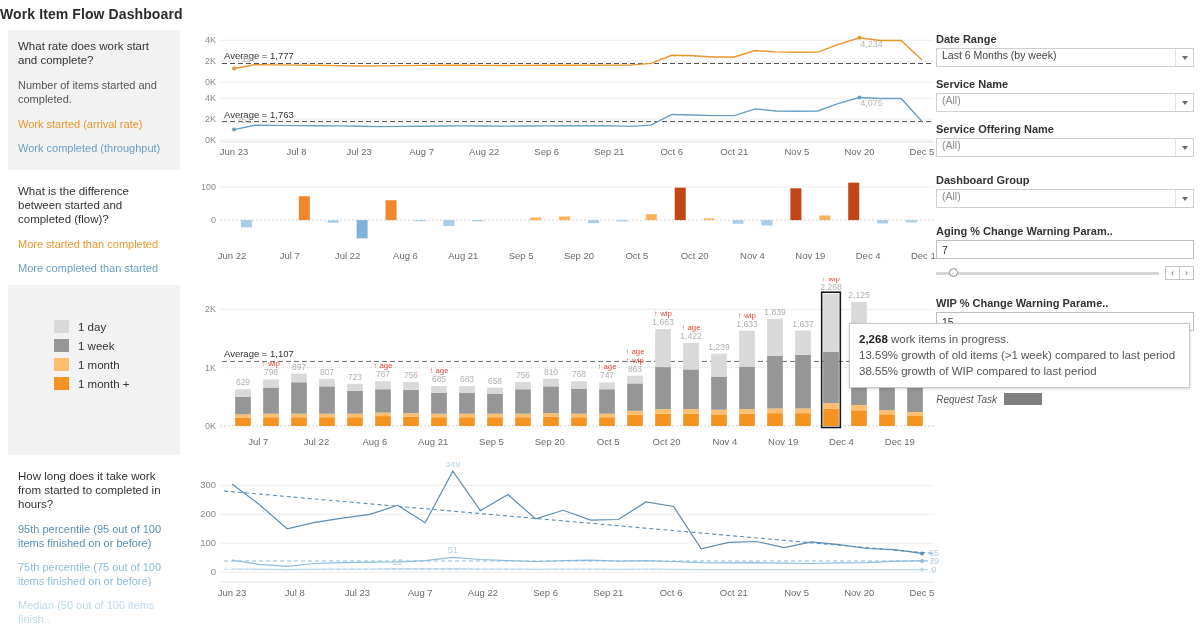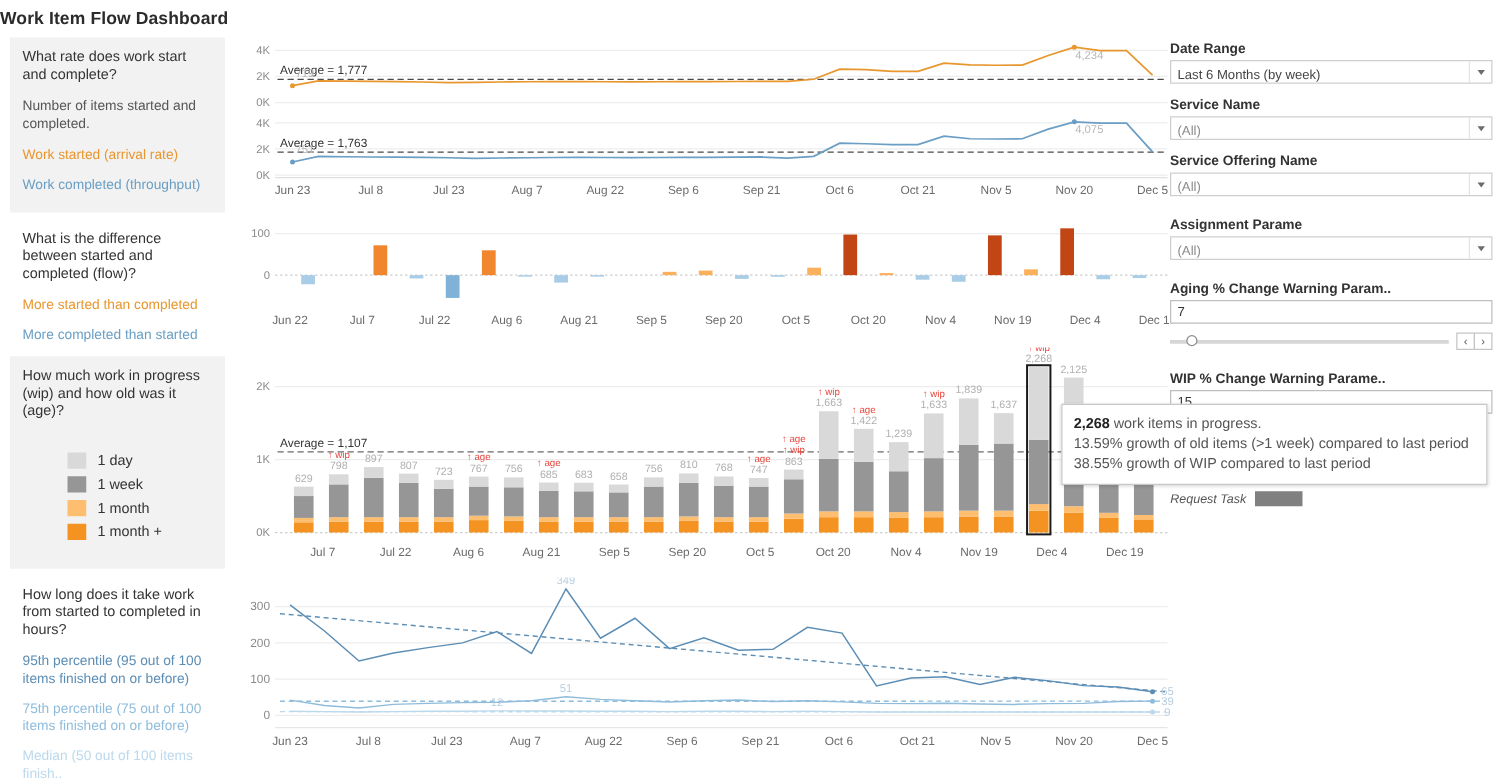--- a/index.html
+++ b/index.html
@@ -42,21 +42,21 @@
   
   .chart { position:absolute; }
 
   
   .filters { position:absolute; left:936px; top:33px; width:258px; }
   .f-label { font-size:11px; color:#333; margin:0 0 3px 0; font-weight:bold; }
   .f-group { margin-bottom:11px; }
   .f-group.spaced { margin-top:17px; }
   .f-select {
     position:relative; height:19px; border:1px solid #cfcfcf; background:#fff;
-    display:flex; align-items:flex-end; padding:0 22px 0 5px; font-size:10.5px; color:#444;
+    display:flex; align-items:flex-start; padding:0 22px 0 5px; font-size:10.5px; color:#444;
   }
   .f-select.muted { color:#8a8a8a; }
   .f-caret {
     position:absolute; right:0; top:0; width:18px; height:17px;
     border-left:1px solid #e3e3e3; display:flex; align-items:center; justify-content:center;
   }
   .f-caret::after { content:""; border-left:3.5px solid transparent; border-right:3.5px solid transparent; border-top:4.5px solid #6b6b6b; }
   .f-input {
     height:19px; border:1px solid #bfbfbf; background:#fff;
     display:flex; align-items:center; padding:0 5px; font-size:10.5px; color:#333;
@@ -102,21 +102,20 @@
   </div>
 
   <div class="qpanel shaded" style="top:30px; height:140px;">
     <div class="qtitle">What rate does work start and complete?</div>
     <div class="qsub">Number of items started and completed.</div>
     <div class="qlegend lg-orange">Work started (arrival rate)</div>
     <div class="qlegend lg-blue">Work completed (throughput)</div>
   </div>
 
   <div class="qpanel shaded" style="top:285px; height:170px;">
-    <div class="qtitle">How much work in progress (wip) and how old was it (age)?</div>
     <div class="swatch-list">
       <div class="swatch-row">
         <span class="swatch sw-1day"></span>
         <span class="swatch-label">1 day</span>
       </div>
       <div class="swatch-row">
         <span class="swatch sw-1week"></span>
         <span class="swatch-label">1 week</span>
       </div>
       <div class="swatch-row">
@@ -438,21 +437,21 @@
 
     <div class="f-group">
       <div class="f-label">Service Offering Name</div>
       <div class="f-select muted">
         <span>(All)</span>
         <span class="f-caret"></span>
       </div>
     </div>
 
     <div class="f-group spaced">
-      <div class="f-label">Assignment Parame</div>
+      <div class="f-label">Dashboard Group</div>
       <div class="f-select muted">
         <span>(All)</span>
         <span class="f-caret"></span>
       </div>
     </div>
 
     <div class="f-group spaced">
       <div class="f-label">Aging % Change Warning Param..</div>
       <div class="f-input">
         <span>7</span>

